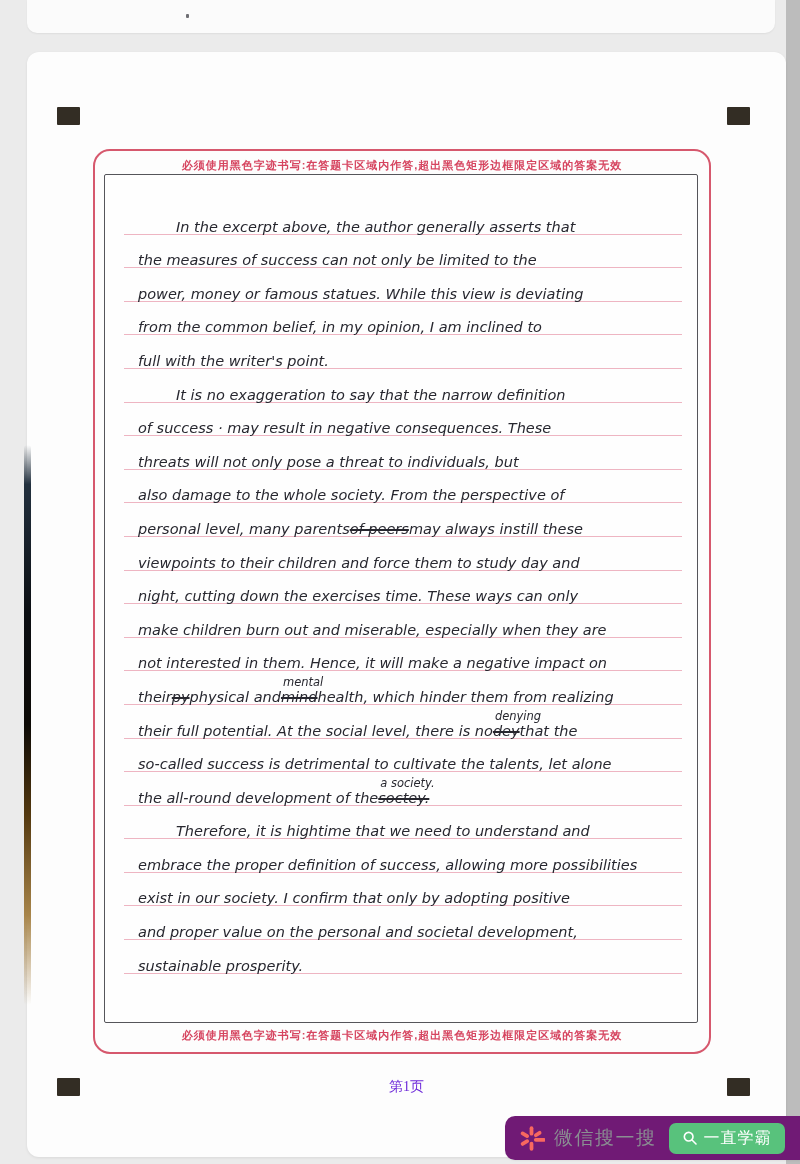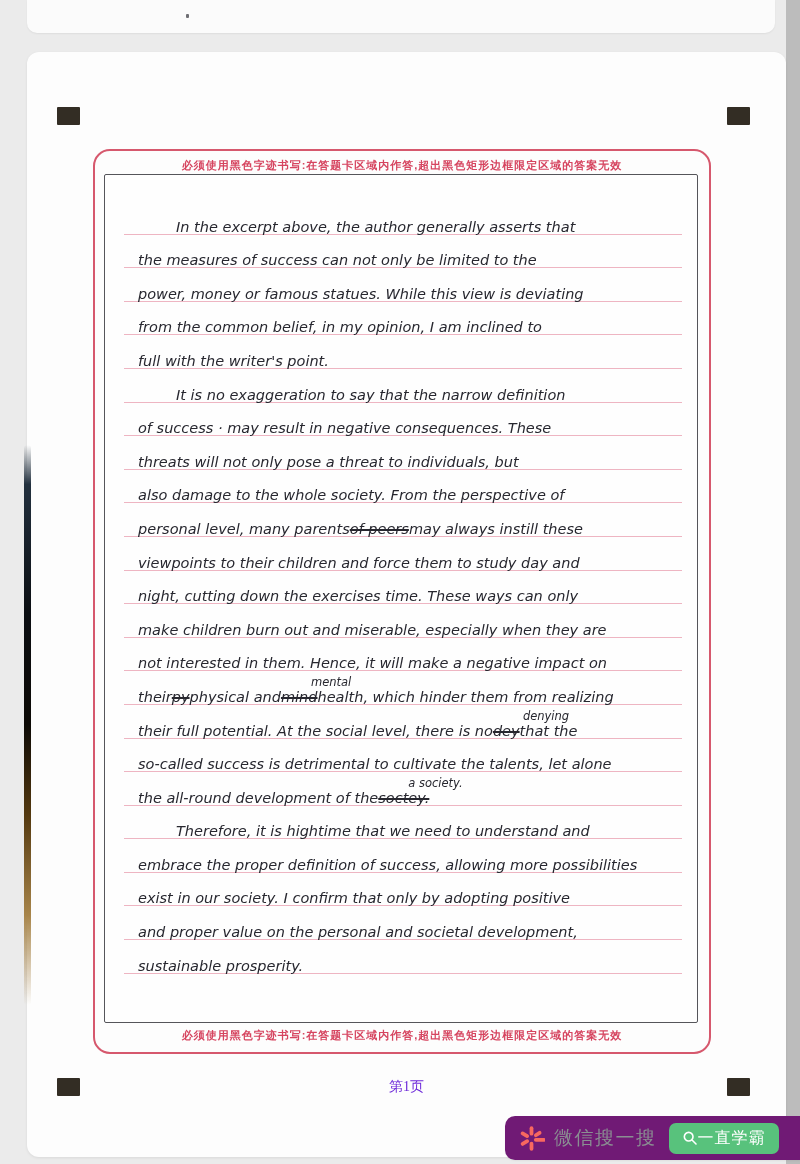--- a/index.html
+++ b/index.html
@@ -39,32 +39,32 @@
   .essay{position:absolute;left:124px;top:204px;width:562px;}
   .row{position:relative;height:33.6px;display:flex;align-items:flex-end;
     padding-left:14px;padding-bottom:3px;box-sizing:border-box;white-space:nowrap;
     font-family:"DejaVu Sans",sans-serif;font-style:italic;font-size:14.5px;color:#27272f;}
   .row.indent{padding-left:52px;}
   .row::after{content:"";position:absolute;left:0;right:4px;bottom:3px;
     border-bottom:1.3px solid #eeb5c2;}
   .seg{position:relative;z-index:2;}
   .seg.strike{text-decoration:line-through;text-decoration-thickness:1.8px;}
   .seg .above{position:absolute;left:2px;top:-14px;font-size:11.5px;text-decoration:none;
-    color:#27272f;white-space:nowrap;margin-left:28px;}
+    color:#27272f;white-space:nowrap;}
   
   .page-num{position:absolute;left:27px;top:1078px;width:759px;text-align:center;
     font-family:"Liberation Serif",serif;font-size:14px;color:#6d28d9;}
   
   .watermark{position:absolute;left:505px;top:1116px;width:295px;height:44px;background:#701a75;
     border-radius:10px 0 0 10px;display:flex;align-items:center;padding-left:13px;box-sizing:border-box;
     box-shadow:0 1px 2px rgba(0,0,0,.05);}
   .spark{width:27px;height:27px;flex:0 0 auto;}
   .wm-brand{margin-left:9px;font-size:19px;color:#8a8e92;letter-spacing:1.5px;}
   .wm-pill{margin-left:12px;height:31px;background:#58c27c;border-radius:7px;display:flex;
-    align-items:center;padding:0 13px;gap:0;}
+    align-items:center;padding:0 13px;gap:6px;}
   .wm-pill .label{color:#ffffff;font-size:16px;letter-spacing:1px;}
   .mag{width:16px;height:16px;}
 </style>
 </head>
 <body>
 
 <div class="right-strip"></div>
 
 <div class="prev-page">
   <div class="speck"></div>

